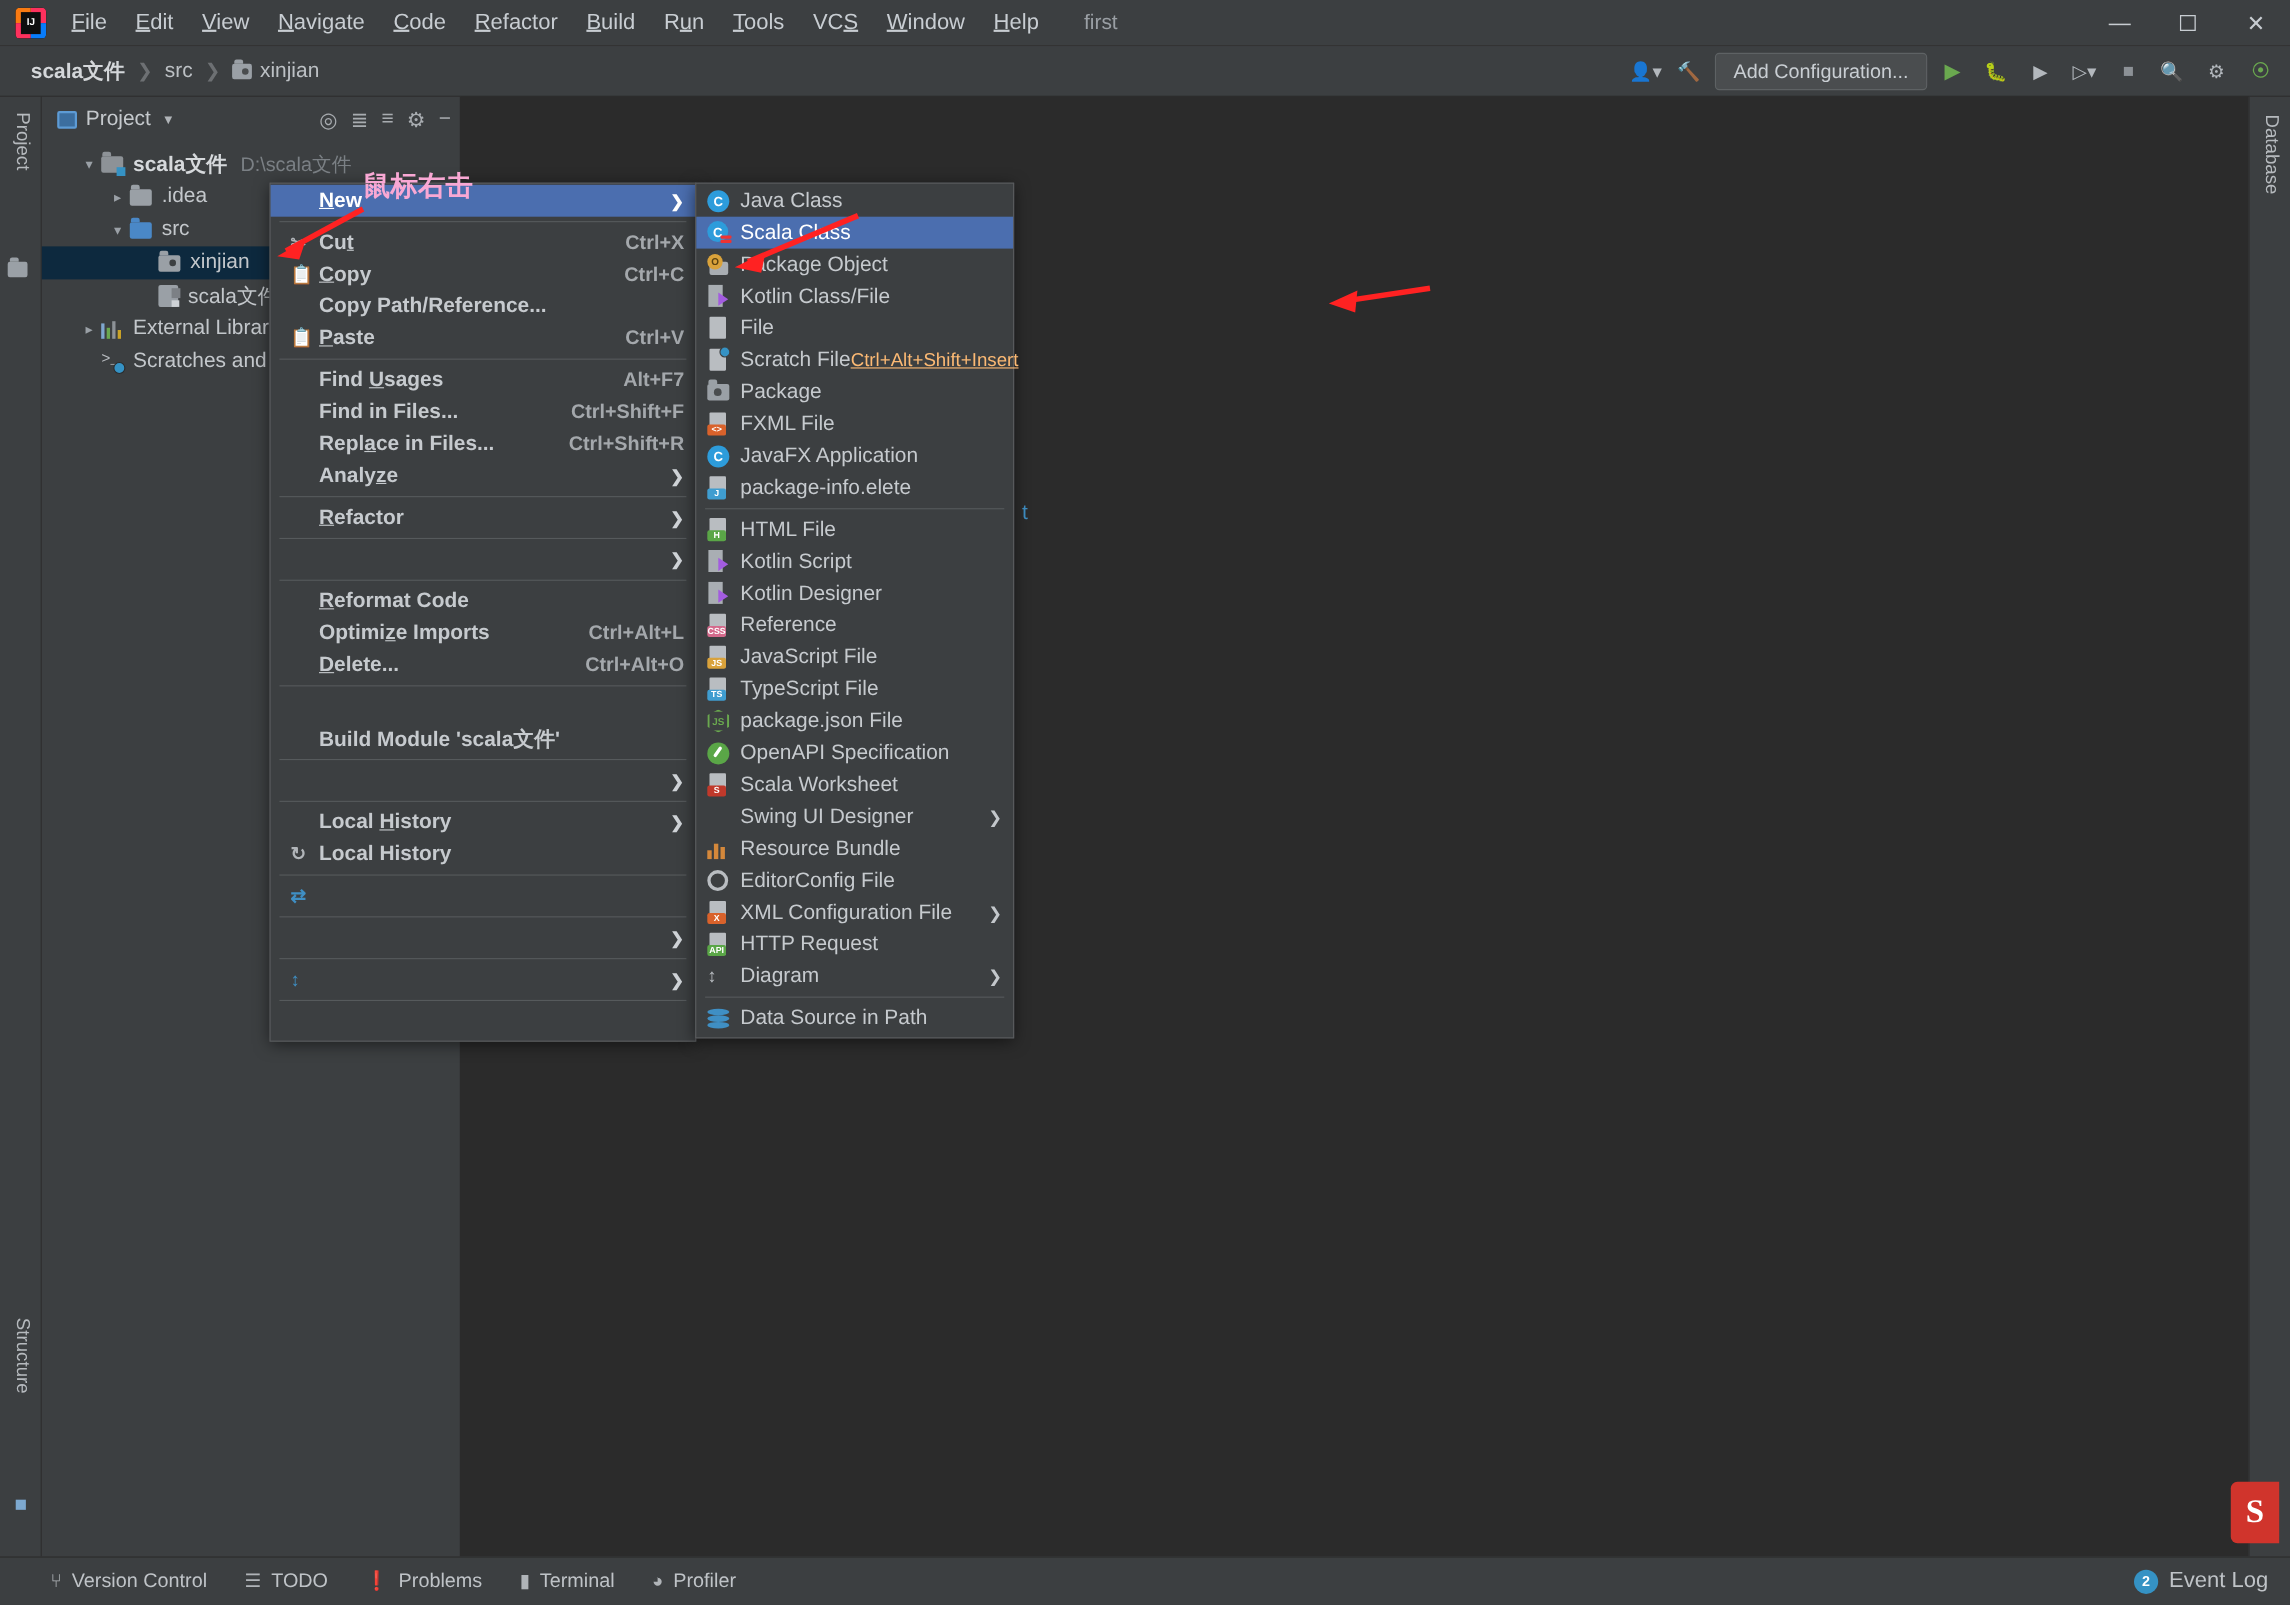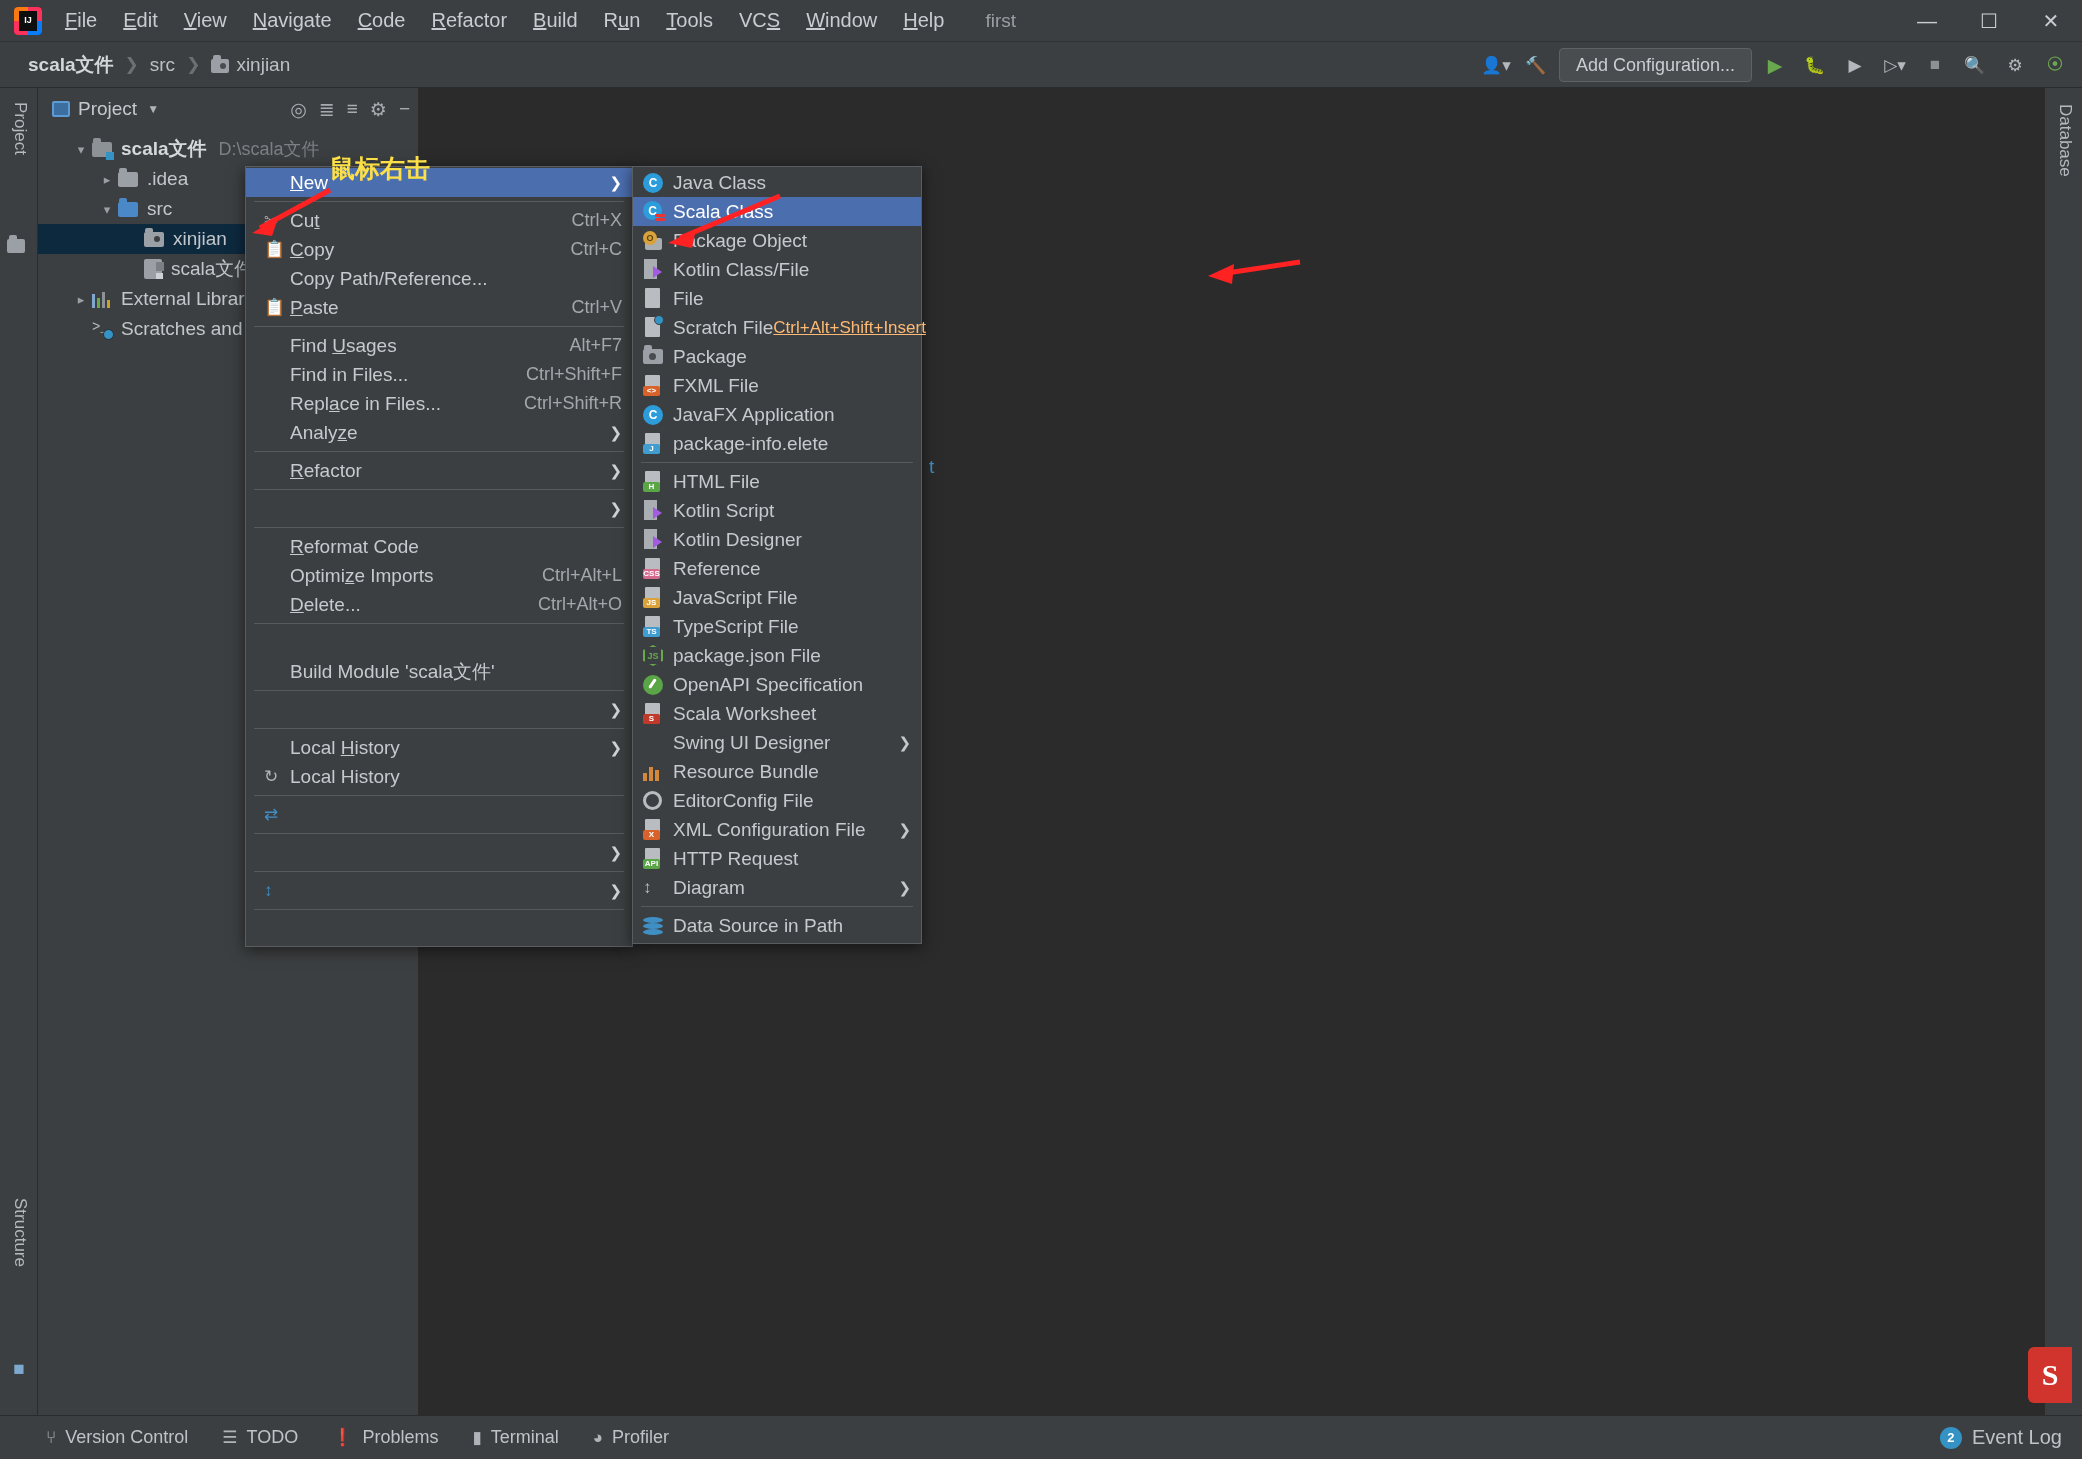--- a/index.html
+++ b/index.html
@@ -94,21 +94,21 @@
   .scr-ic{width:20px;height:18px;margin-right:9px;position:relative;flex:none;}
   .scr-ic .t{position:absolute;left:0;top:0;color:#b9bdc1;font-size:14px;line-height:14px;font-family:"Liberation Mono",monospace;}
   .scr-ic .c{position:absolute;right:-2px;bottom:-2px;width:11px;height:11px;border-radius:50%;background:#3592c4;border:1px solid #2b2b2b;}
 
   .editor-area { flex:1; background:#2b2b2b; position:relative; }
   .right-strip { width:38px; background:#3c3f41; border-left:1px solid #2b2b2b; position:relative; }
 
   
   .ctx {
     position:absolute; left:245px; top:166px; width:388px; background:#3c3f41;
-    border:1px solid #5a5d5f; box-shadow:0 3px 14px rgba(0,0,0,.55); padding:1px 0 3px 0; z-index:40;
+    border:1px solid #5a5d5f; box-shadow:0 3px 14px rgba(0,0,0,.55); padding:1px 0 3px 0; z-index:40;font-weight:bold;
   }
   .ci { height:29px; display:flex; align-items:center; position:relative; padding-left:18px; padding-right:10px;
         font-size:19px; color:#c6cace; white-space:nowrap; }
   .ci.hl { background:#4b6eaf; color:#ffffff; }
   .ci .ic { width:26px; flex:none; display:flex; align-items:center; justify-content:flex-start; color:#b1b5b9; font-size:17px; }
   .ci .txt { flex:1; }
   .ci .sc { color:#a4a8ac; font-size:18px; margin-left:18px; }
   .ci .arrow { color:#cfd3d7; font-size:15px; margin-left:10px; }
   .ci.hl .arrow { color:#fff; }
   .sep { height:1px; background:#565a5c; margin:4px 8px; }
@@ -155,21 +155,21 @@
   .nodejs .hex{position:absolute;inset:0;border:2px solid #6aa84f;
      clip-path:polygon(50% 0,100% 25%,100% 75%,50% 100%,0 75%,0 25%);}
   .nodejs .t{position:absolute;inset:0;display:flex;align-items:center;justify-content:center;color:#6aa84f;font-size:9px;font-weight:bold;}
   .db-ic{width:20px;height:18px;position:relative;}
   .db-ic .e{position:absolute;left:0;width:20px;height:6px;border-radius:50%;background:#3f8fc4;}
   .gear-ic{width:19px;height:19px;border-radius:50%;border:3px solid #b9bdc1;}
   .res-ic{width:19px;height:19px;display:flex;align-items:flex-end;gap:2px;}
   .res-ic i{display:block;width:4px;background:#d4883b;}
 
   
-  .ann { position:absolute; color:#fde047; font-size:25px; font-weight:bold; z-index:60; white-space:nowrap;}
+  .ann { position:absolute; color:#f9a8d4; font-size:25px; font-weight:bold; z-index:60; white-space:nowrap;}
   .arrowsvg { position:absolute; z-index:59; pointer-events:none; }
 
   
   .ghost { position:absolute; color:#3f8fc4; font-size:19px; }
 
   
   .bottom-bar { height:44px; background:#3c3f41; border-top:1px solid #2b2b2b;
      display:flex; align-items:center; padding-left:46px; gap:34px; position:relative;}
   .bb { display:flex; align-items:center; gap:9px; color:#bfc3c7; font-size:18px;}
   .bb .bi { color:#b0b4b8; font-size:17px; }

